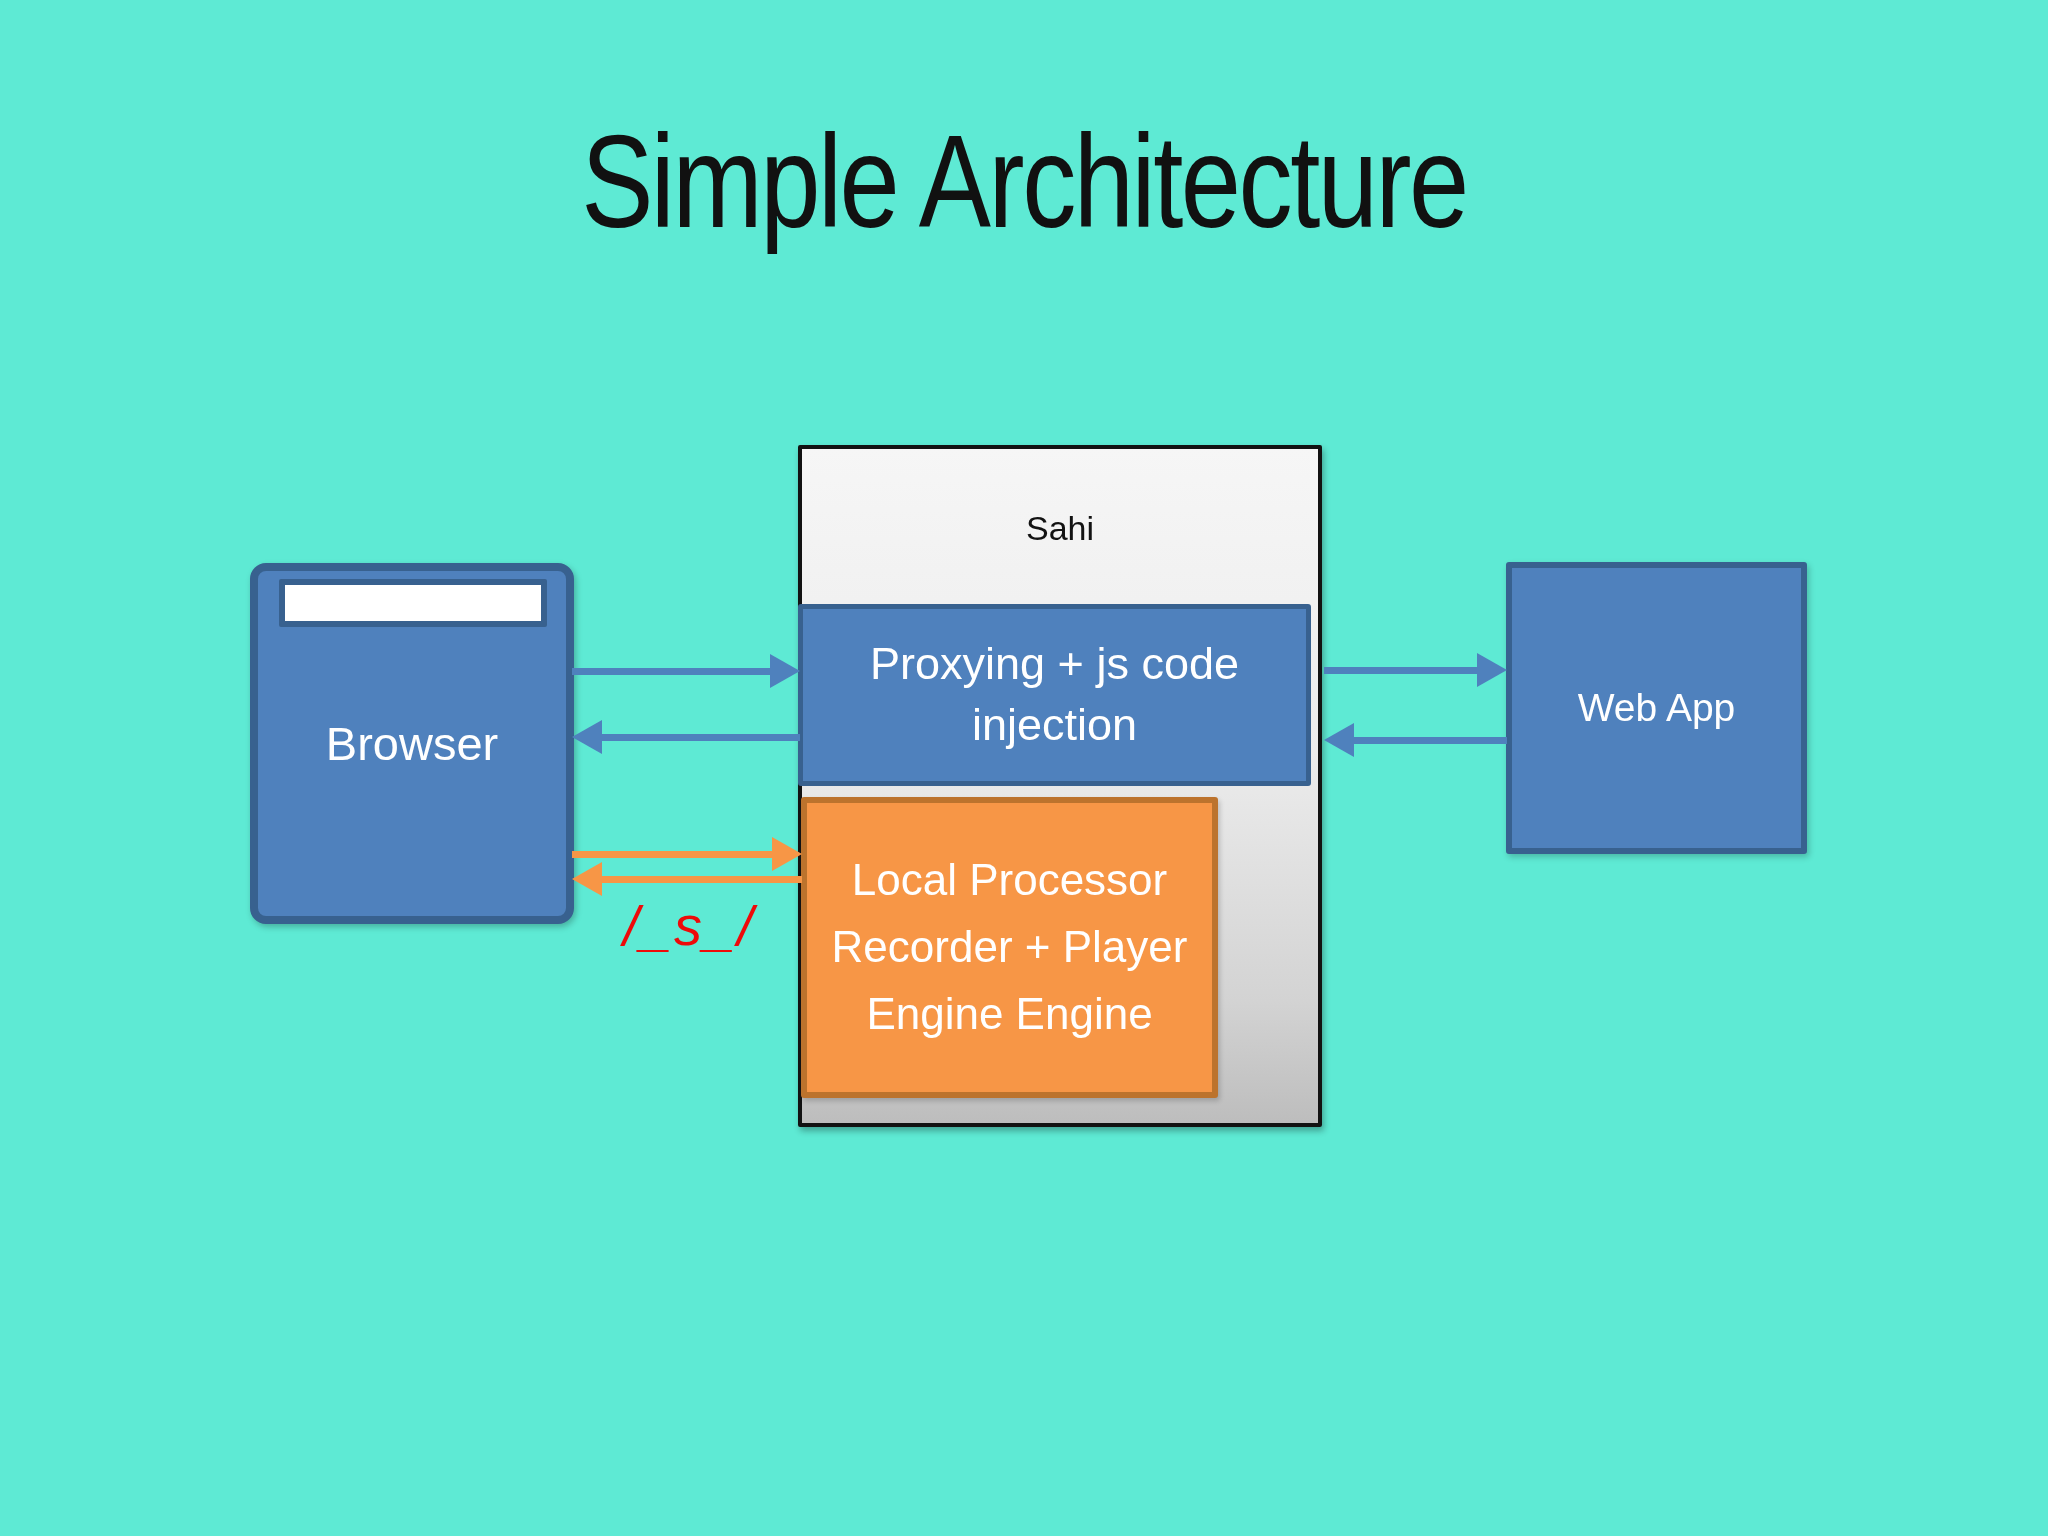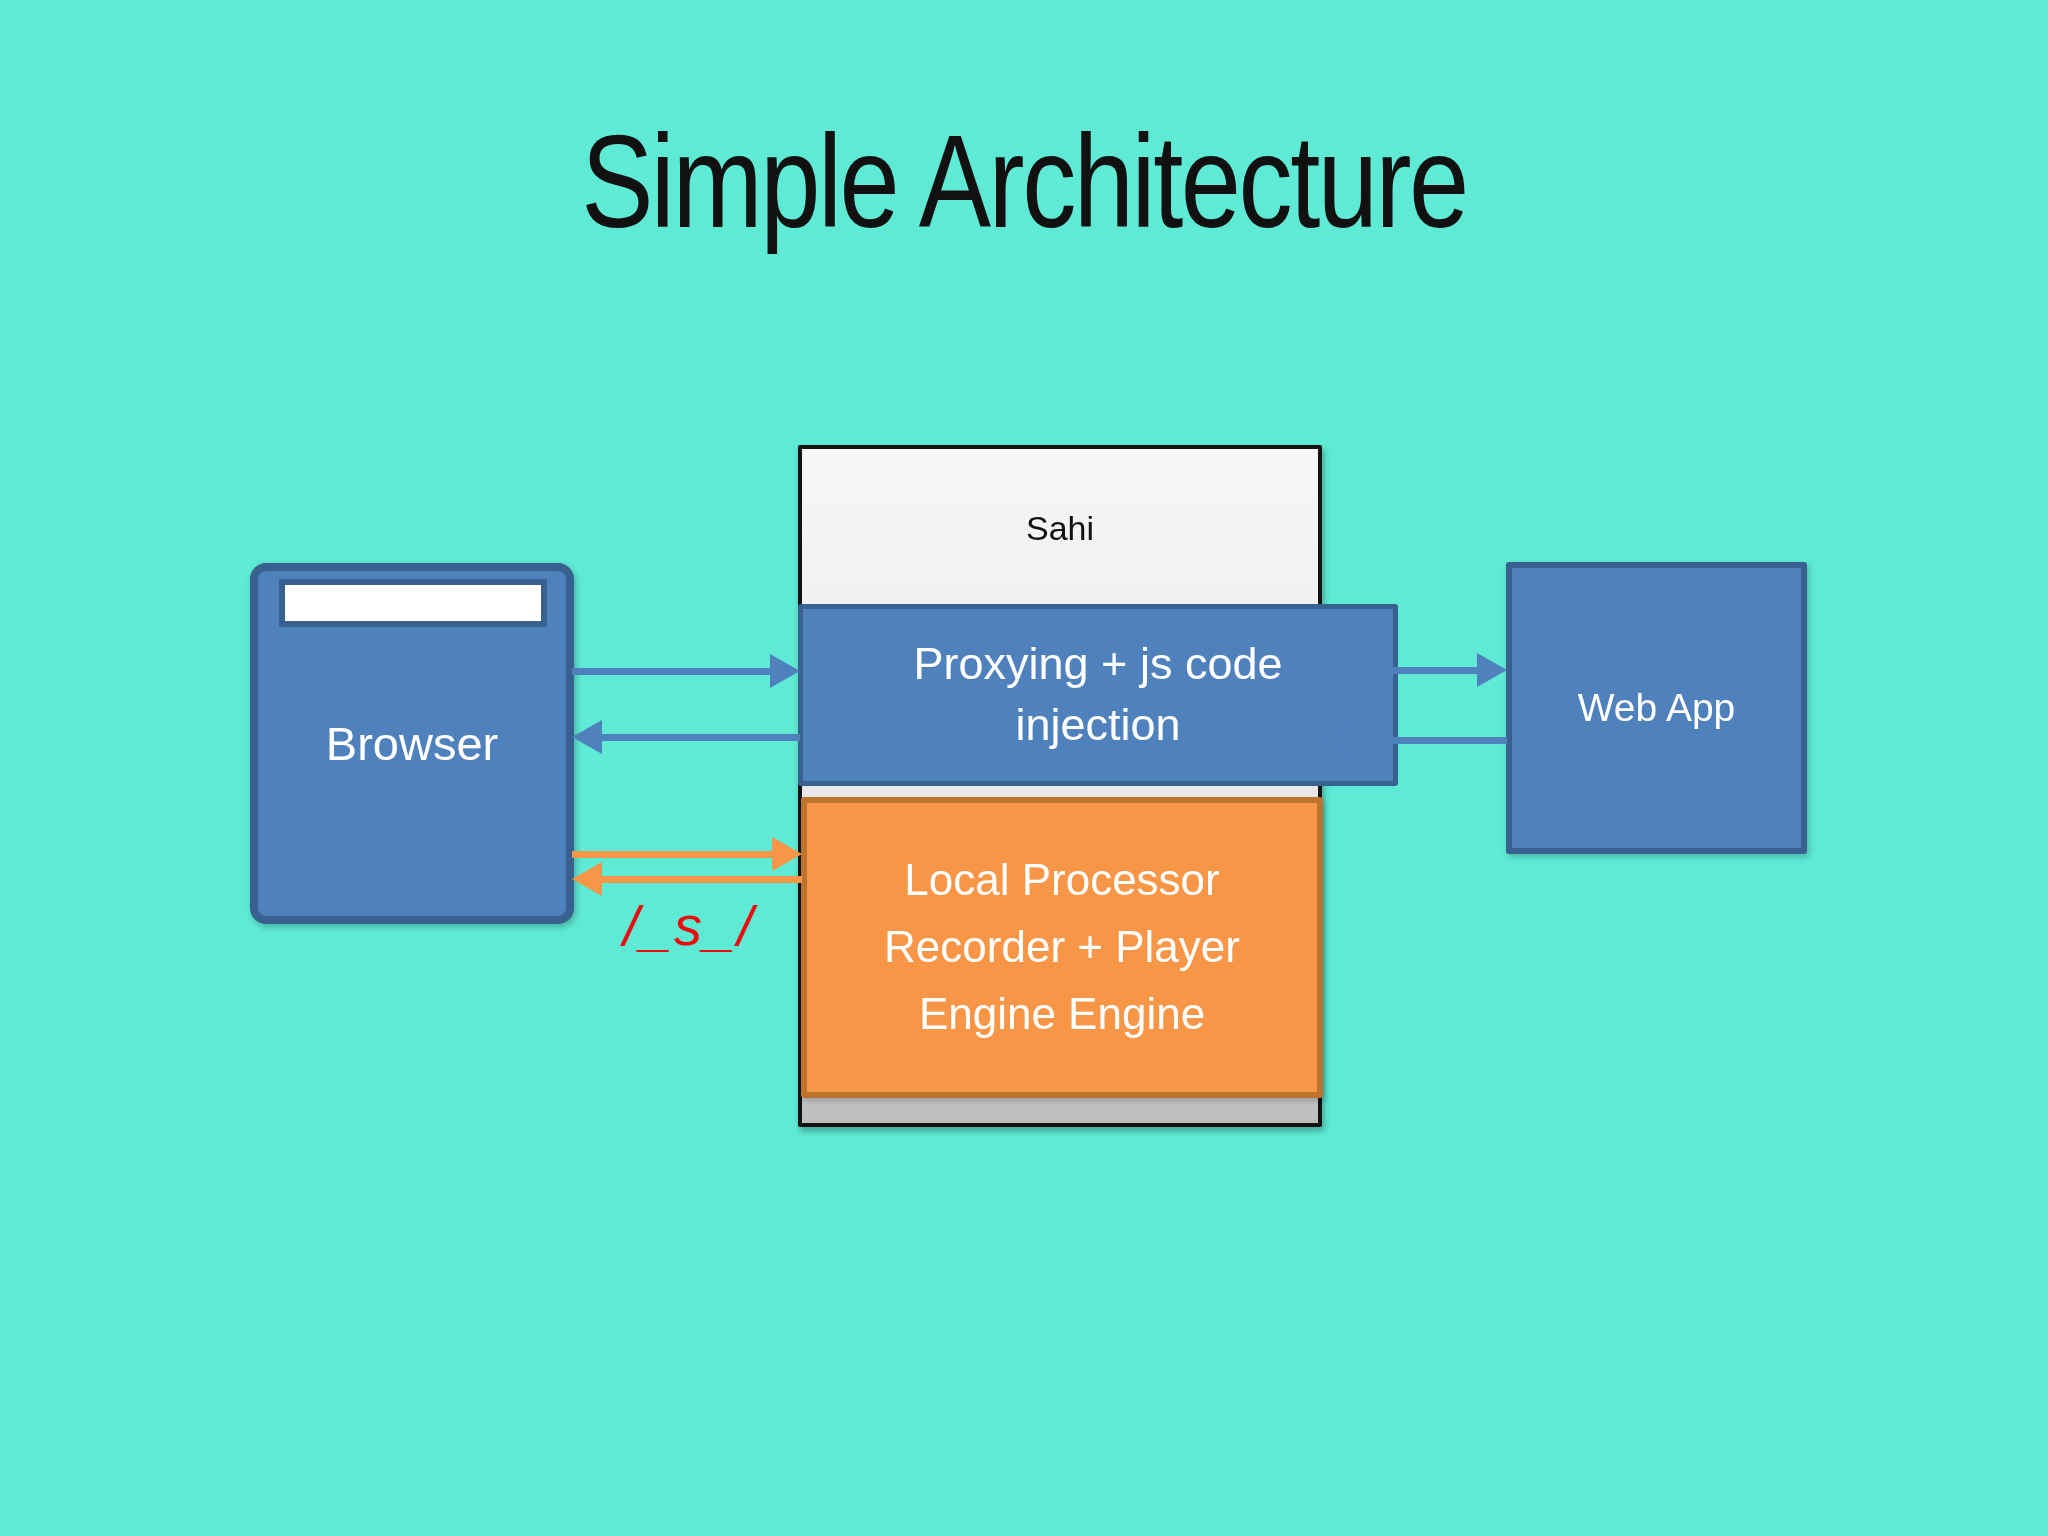--- a/index.html
+++ b/index.html
@@ -44,29 +44,29 @@
     left:798px;top:445px;width:524px;height:682px;z-index:1;
     background:linear-gradient(180deg,var(--container-bg-top) 0%,#ececec 45%,#d3d3d3 82%,var(--container-bg-bottom) 100%);
     border:4px solid var(--container-border);border-radius:2px;
     box-shadow:2px 4px 6px rgba(0,0,0,.30);
   }
   .sahi-label{
     position:absolute;left:0;right:0;top:62px;
     text-align:center;color:#121212;font-size:34px;line-height:1;
   }
   .proxy-box{
-    left:798px;top:604px;width:600px;height:182px;z-index:4;
+    left:798px;top:604px;width:513px;height:182px;z-index:4;
     background:var(--accent-blue);
     border:5px solid var(--accent-blue-border);border-radius:3px;
     display:flex;align-items:center;justify-content:center;
     text-align:center;color:#ffffff;font-size:45px;line-height:1.35;
     padding:16px 58px;
   }
   .local-box{
-    left:801px;top:797px;width:522px;height:301px;z-index:3;
+    left:801px;top:797px;width:417px;height:301px;z-index:3;
     background:var(--accent-orange);
     border:6px solid var(--accent-orange-border);border-radius:3px;
     display:flex;flex-direction:column;align-items:center;justify-content:center;
     text-align:center;color:#ffffff;font-size:44px;line-height:1.52;
     box-shadow:2px 3px 5px rgba(0,0,0,.18);
   }
   .webapp-box{
     left:1506px;top:562px;width:301px;height:292px;z-index:2;
     background:var(--accent-blue);
     border:6px solid var(--accent-blue-border);border-radius:3px;

